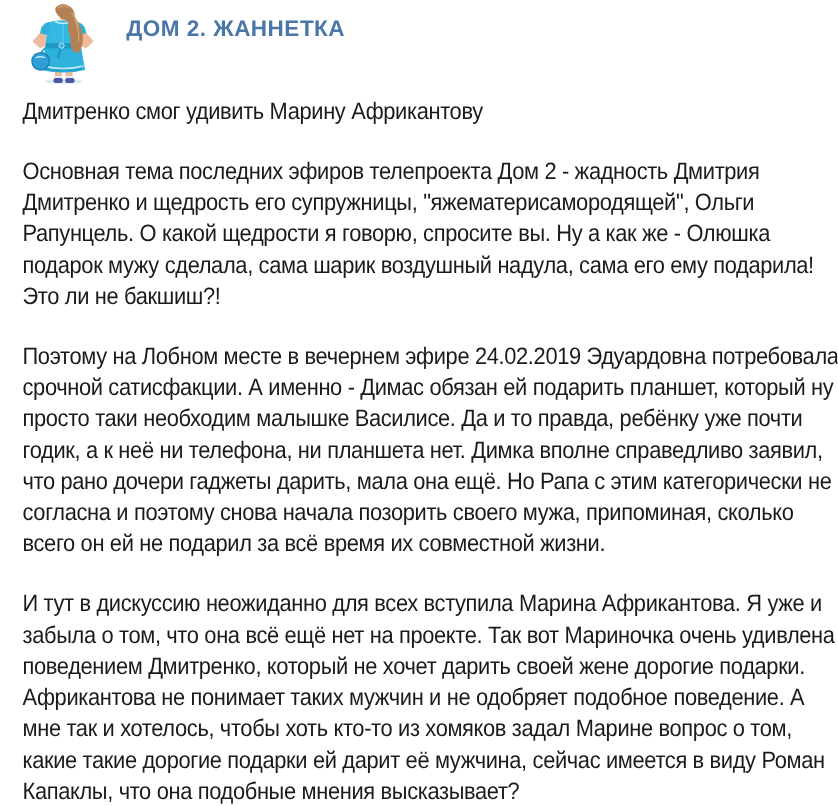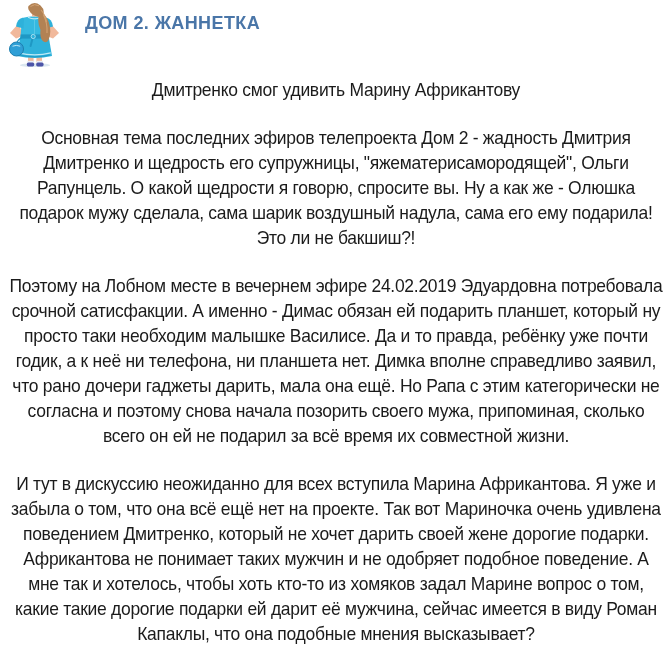--- a/index.html
+++ b/index.html
@@ -2,21 +2,21 @@
 <html><head>
 <meta charset="utf-8">
 <style>
   html, body { margin: 0; padding: 0; }
   body {
     width: 670px; height: 645px;
     background: #ffffff;
     overflow: hidden;
     font-family: "Liberation Sans", "DejaVu Sans", sans-serif;
   }
-  .post { padding: 2px 0 0 2px; text-align: center; }
+  .post { padding: 2px 0 0 18px; }
 
   .post-header { display: flex; align-items: flex-start; height: 65px; }
   .avatar {
     width: 65px; height: 65px; flex: 0 0 65px;
     cursor: pointer;
   }
   .avatar svg { width: 65px; height: 65px; display: block; }
   .community-name {
     margin: 11px 0 0 18px;
     font-size: 18px;

